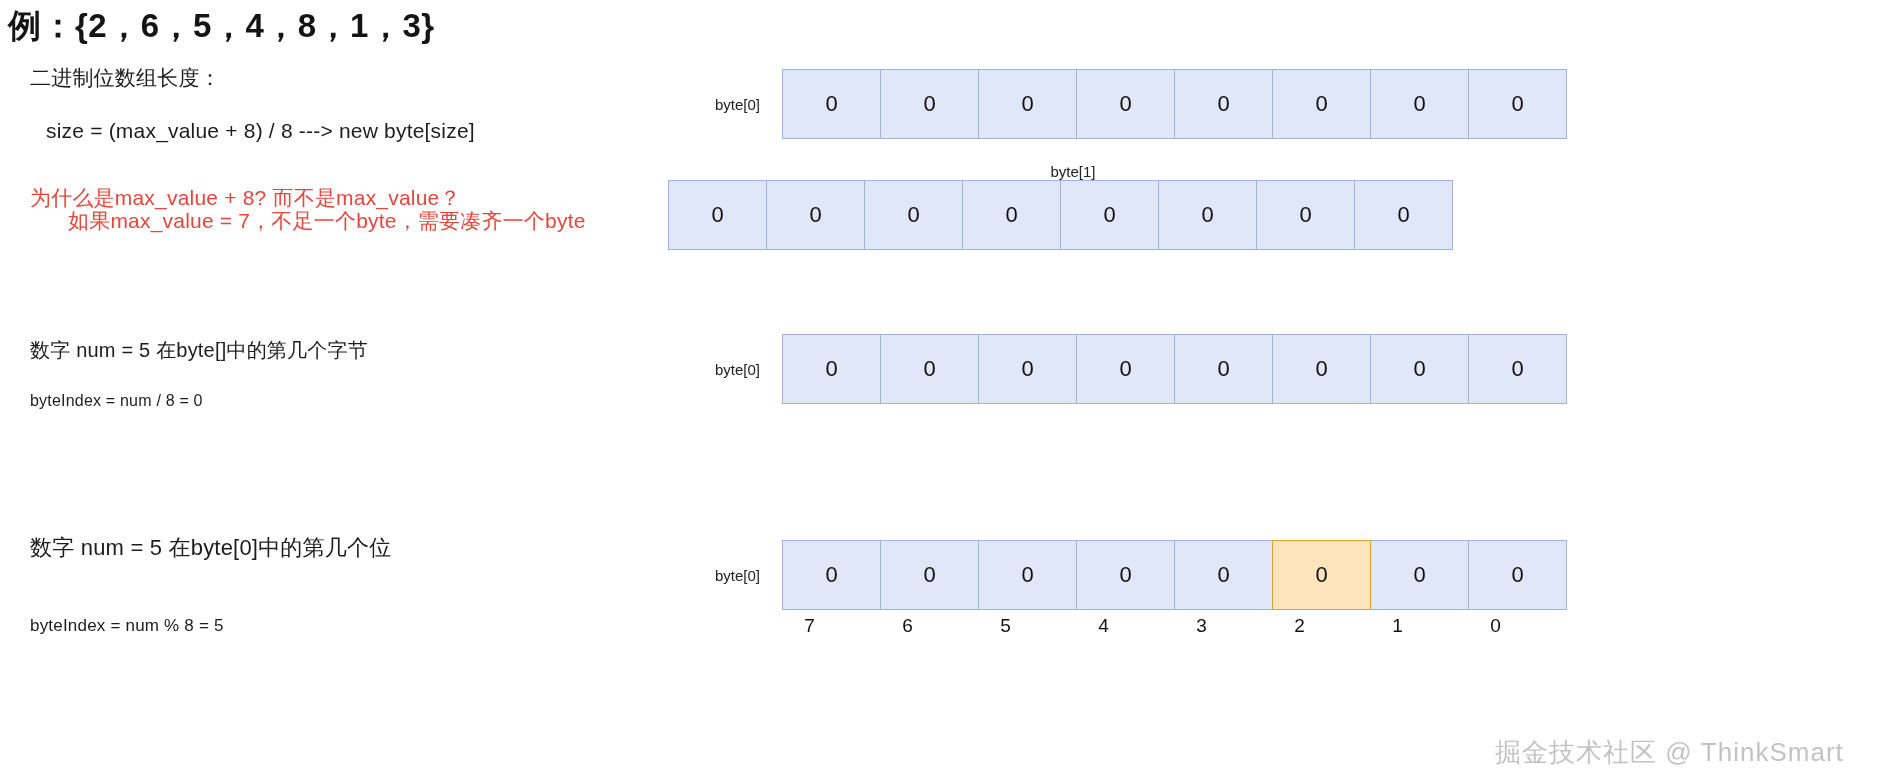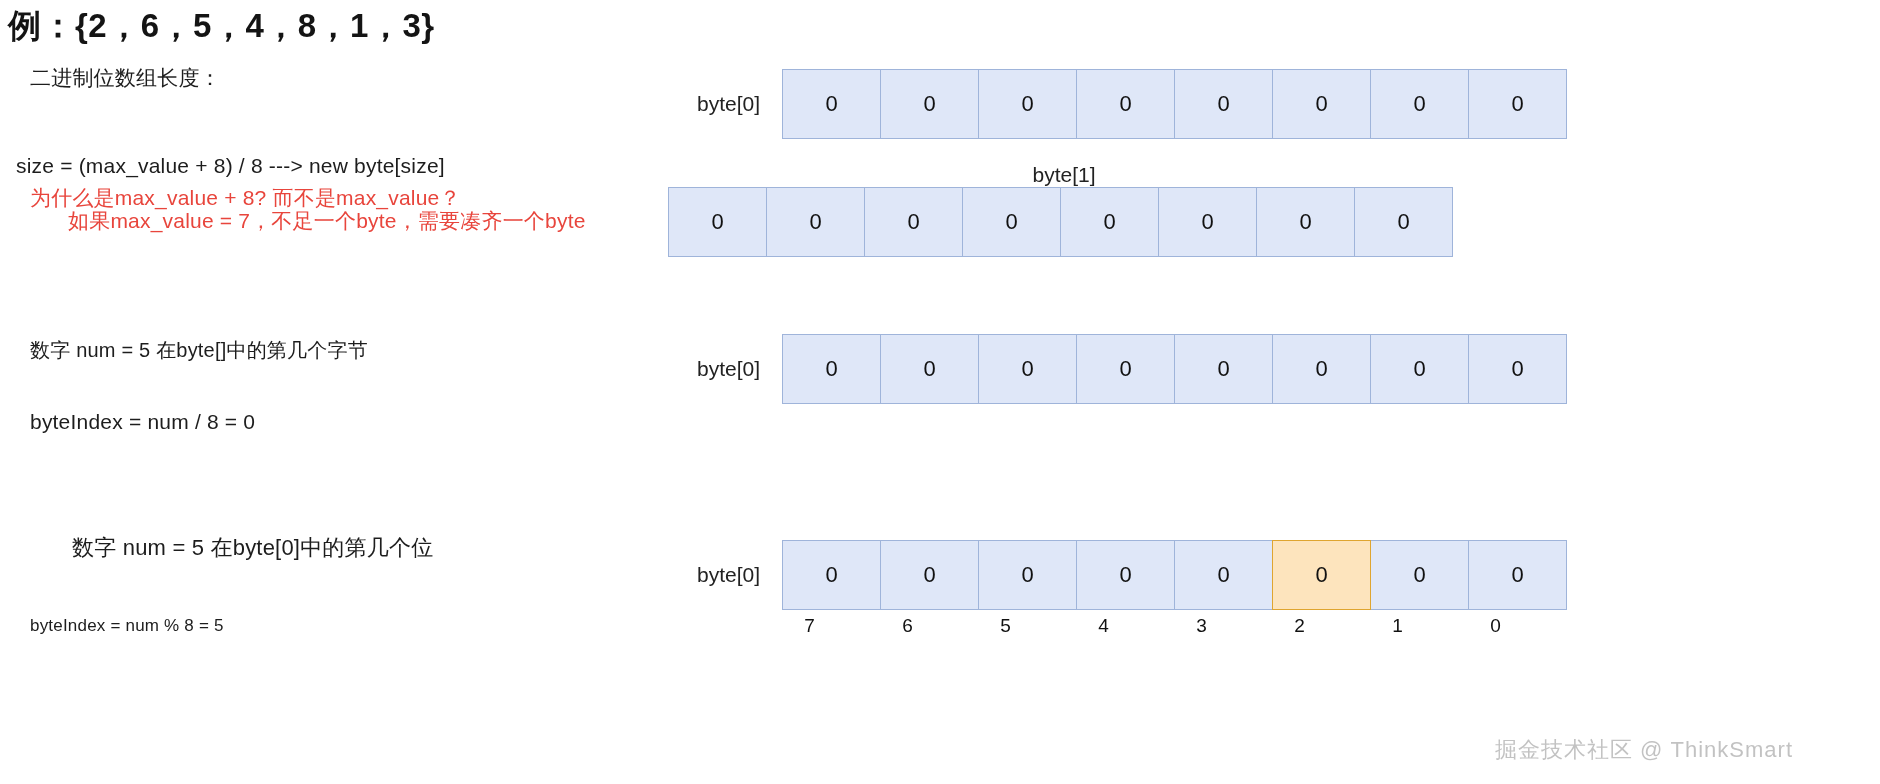--- a/index.html
+++ b/index.html
@@ -32,46 +32,46 @@
 
   .txt {
     position: absolute;
     white-space: nowrap;
     font-size: 21px;
     color: #1d1d1d;
     letter-spacing: 0.2px;
   }
 
   .lbl-binlen   { left: 30px; top: 64px;  font-size: 21px; font-family: Liberation Serif, serif; }
-  .lbl-size     { left: 16px; top: 119px; font-size: 21px; margin-top: 35px; }
+  .lbl-size     { left: 46px; top: 119px; font-size: 21px; }
 
   .red {
     color: #e8453c;
     font-size: 21px;
     letter-spacing: 0.2px;
   }
   .lbl-red1 { left: 30px; top: 184px; }
   .lbl-red2 { left: 30px; top: 207px; margin-left: 38px; }
 
   .lbl-q1   { left: 30px; top: 337px; font-size: 20px; }
-  .lbl-a1   { left: 30px; top: 410px; font-size: 21px; }
-  .lbl-q2   { left: 30px; top: 533px; font-size: 22px; margin-left: 42px; }
+  .lbl-a1   { left: 30px; top: 392px; font-size: 16px; }
+  .lbl-q2   { left: 30px; top: 533px; font-size: 22px; }
   .lbl-a2   { left: 30px; top: 616px; font-size: 17px; }
 
   
   .byte-row {
     position: absolute;
     display: flex;
     align-items: center;
   }
   .row-label {
     width: 92px;
     text-align: right;
     padding-right: 22px;
-    font-size: 21px;
+    font-size: 15px;
     color: #222;
     white-space: nowrap;
   }
   .cells {
     display: flex;
   }
   .cell {
     width: 99px;
     height: 70px;
     box-sizing: border-box;
@@ -110,21 +110,21 @@
     font-size: 19px;
     color: #111;
   }
   .bit-ruler .tick:first-child { margin-left: 0; }
 
   
   .watermark {
     position: absolute;
     left: 1495px;
     top: 735px;
-    font-size: 22px;
+    font-size: 26px;
     letter-spacing: 1px;
     color: rgba(120,120,120,0.45);
     white-space: nowrap;
     pointer-events: none;
     text-align: right;
   }
 </style>
 </head>
 <body>
 

